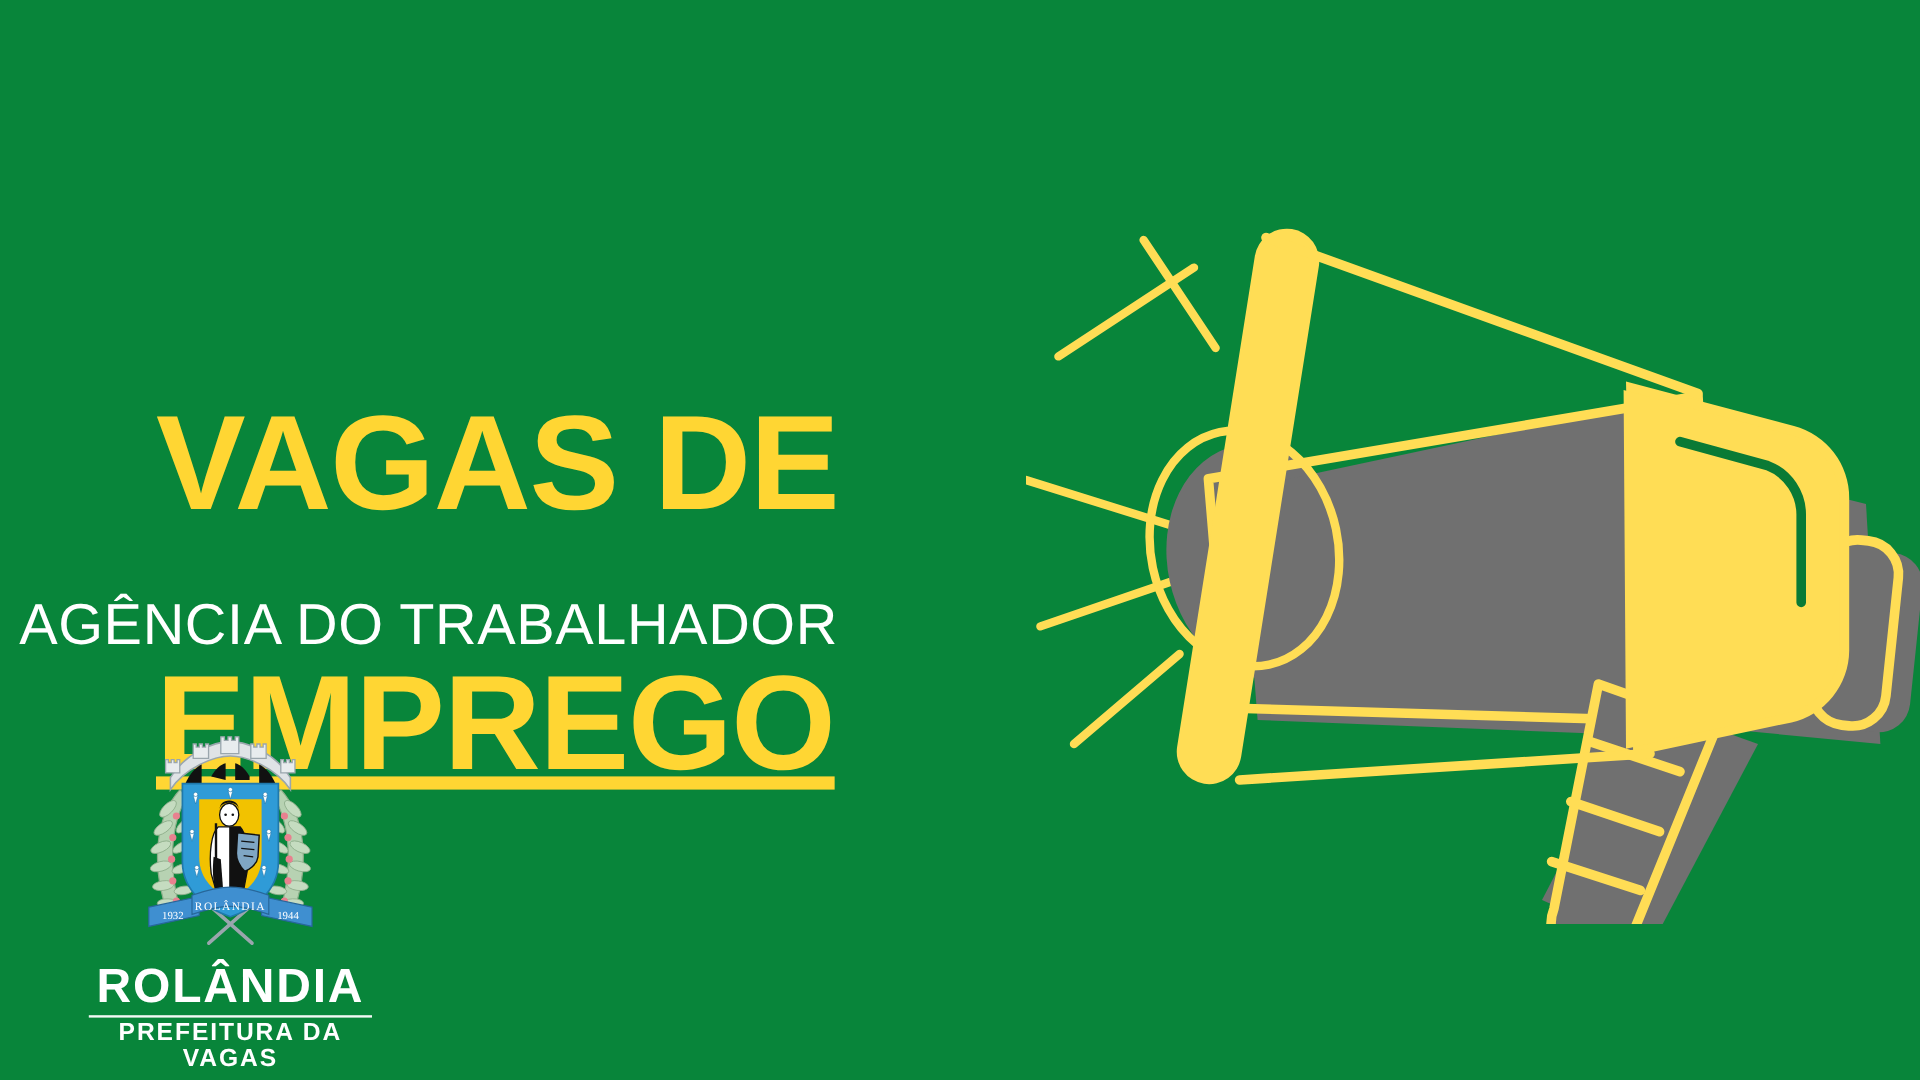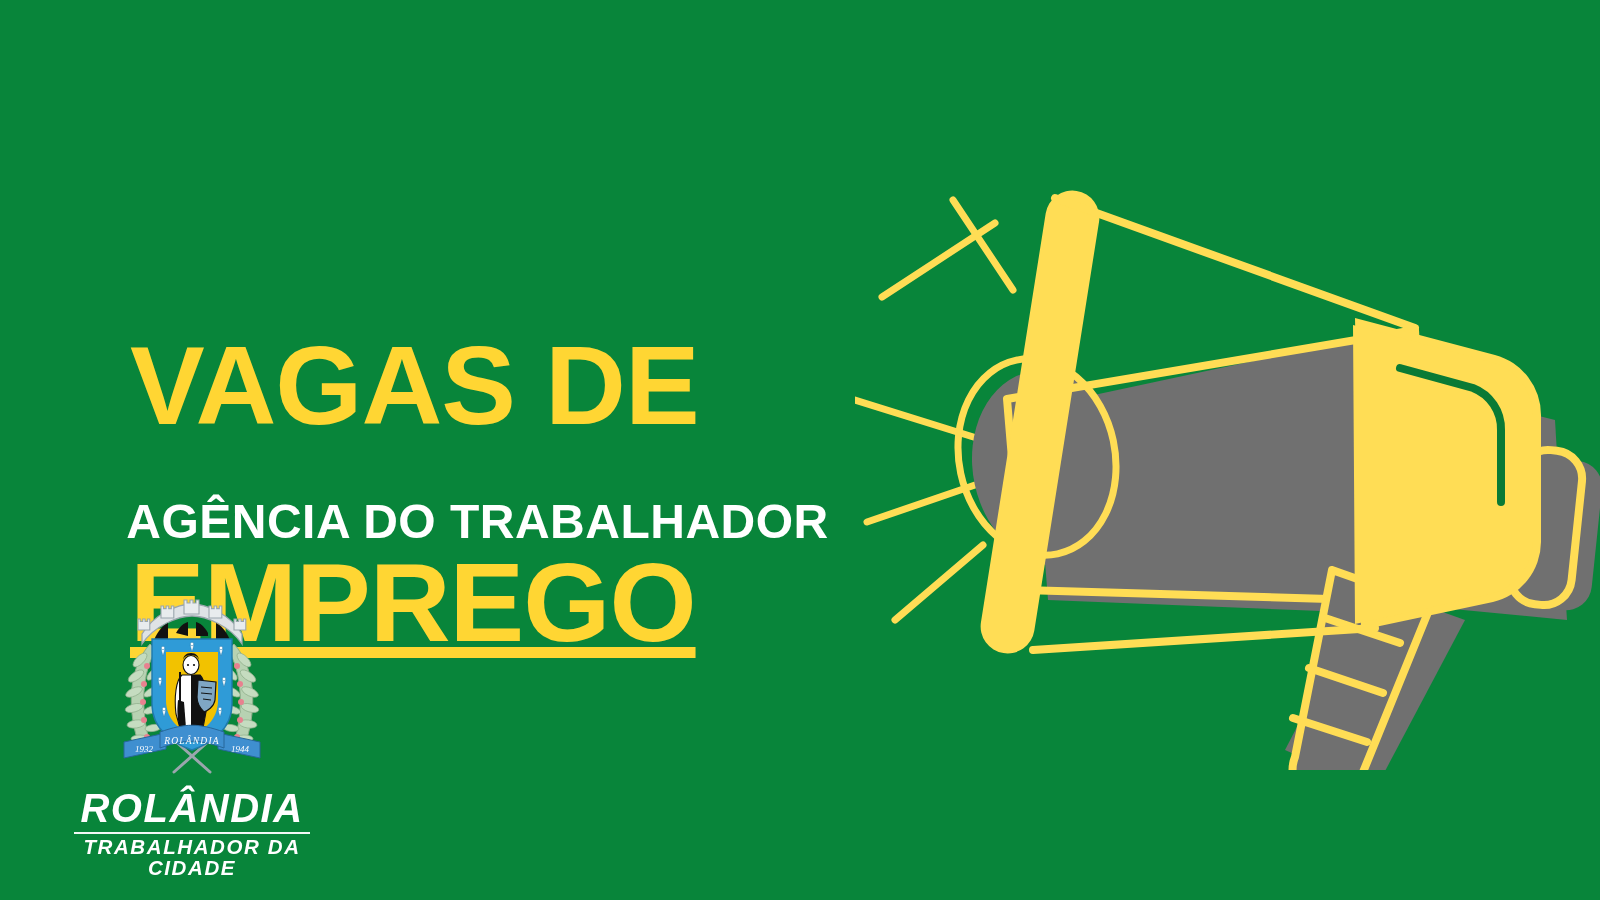--- a/index.html
+++ b/index.html
@@ -32,36 +32,35 @@
     white-space:pre-line;
     -webkit-font-smoothing:antialiased;
   }
   .headline .l1{display:block;}
   .headline .l2{display:block;text-decoration:underline;}
 
   .subtitle{
     position:absolute;
     left:0px;top:450px;
     width:955px;
-    text-align:center;
     color:#ffffff;
     font-size:48px;
-    font-weight:bold;
+    font-weight:normal;
     line-height:1.32;
     letter-spacing:0.5px;
     text-transform:uppercase;
+    padding-left:16px;
   }
   .subtitle .s1,.subtitle .s2{display:block;}
 
   
   .brand{
     position:absolute;
-    left:57px;top:592px;
+    left:57px;top:606px;
     width:270px;
-    font-style:italic;
   }
   .crest{
     display:block;
     margin:0 auto;
     width:172px;height:190px;
   }
   .brand-name{
     margin:6px 0 0 0;
     text-align:center;
     color:#ffffff;
@@ -292,16 +291,16 @@
         <path d="M154,150 L112,141 L112,157 L154,166 Z" fill="#3f8fd0" stroke="#27679a" stroke-width="1"></path>
         <path d="M54,140 C80,131 92,131 118,140 L118,156 C92,147 80,147 54,156 Z" fill="#3f8fd0" stroke="#27679a" stroke-width="1"></path>
         <text x="86" y="152" font-family="'Liberation Serif','DejaVu Serif',serif" font-size="9.5" fill="#ffffff" text-anchor="middle" letter-spacing="1.2">ROLÂNDIA</text>
         <text x="38" y="160" font-family="'Liberation Serif','DejaVu Serif',serif" font-size="9" fill="#ffffff" text-anchor="middle">1932</text>
         <text x="134" y="160" font-family="'Liberation Serif','DejaVu Serif',serif" font-size="9" fill="#ffffff" text-anchor="middle">1944</text>
       </g>
     </svg>
 
     <div class="brand-name">ROLÂNDIA</div>
     <div class="brand-rule"></div>
-    <div class="brand-sub">TRABALHADOR DA CIDADE</div>
+    <div class="brand-sub">PREFEITURA DA VAGAS</div>
   </div>
 
 </div>
 
 </body></html>

